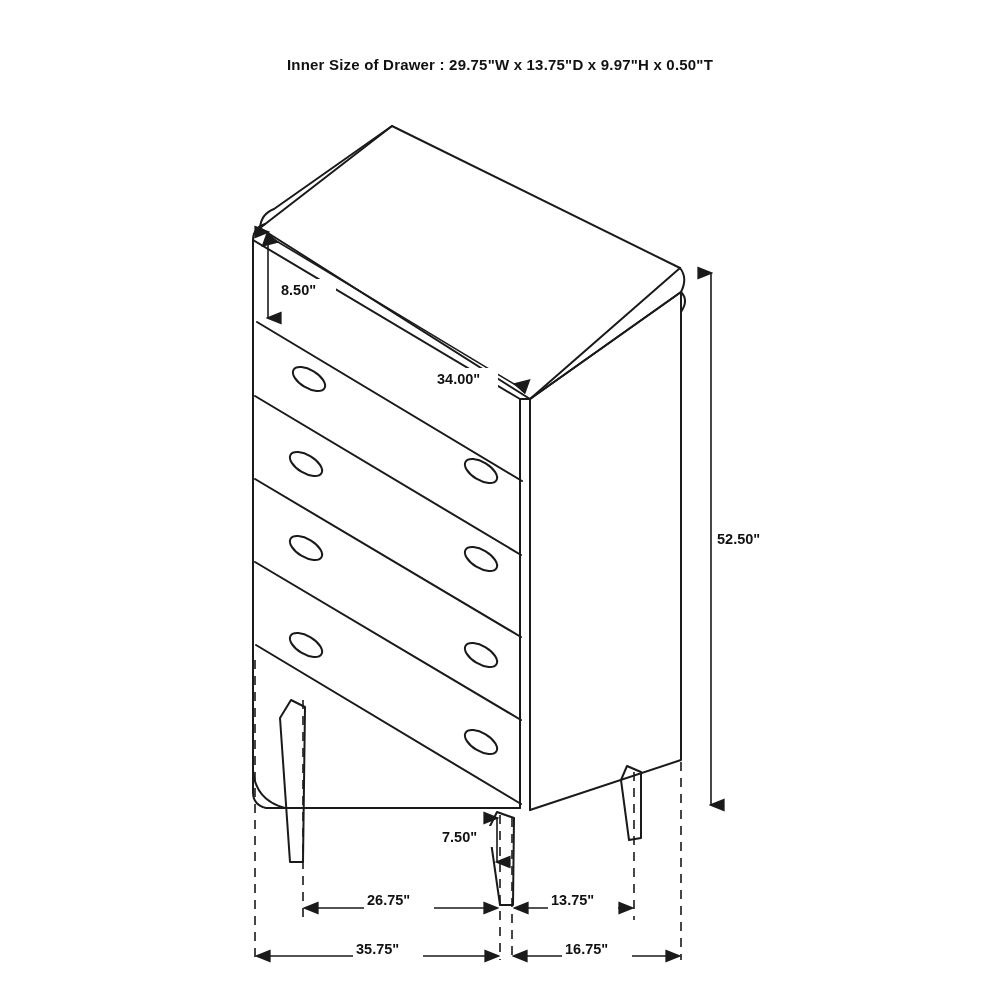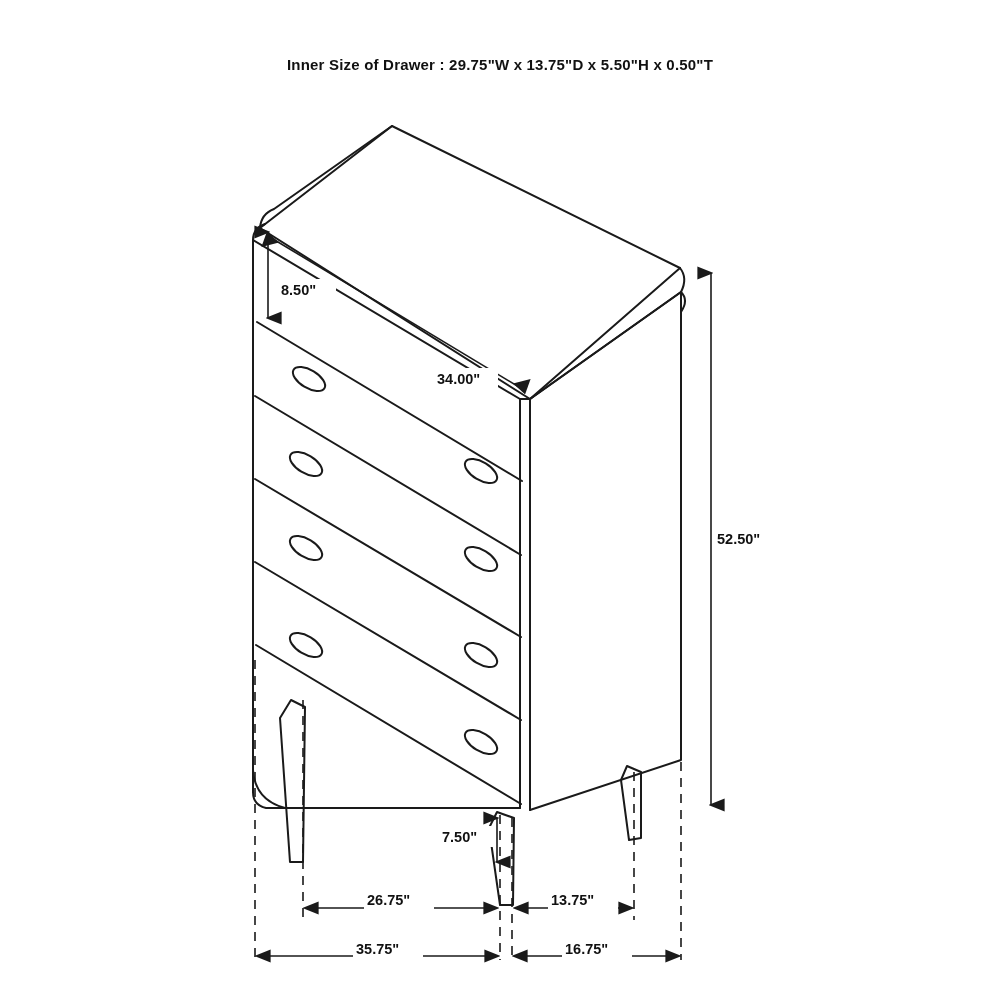--- a/index.html
+++ b/index.html
@@ -44,21 +44,21 @@
     font-size: 14.5px;
     font-weight: bold;
     fill: #111111;
   }
 </style>
 </head>
 <body>
 
 <div id="stage">
 
-  <div id="title">Inner Size of Drawer : 29.75"W x 13.75"D x 5.50"H x 0.50"T</div>
+  <div id="title">Inner Size of Drawer : 29.75"W x 13.75"D x 9.97"H x 0.50"T</div>
 
   <svg id="drawing" viewBox="0 0 1000 1000">
 
     <g fill="none" stroke="#1a1a1a" stroke-width="2" stroke-linejoin="round" stroke-linecap="round">
 
       <g>
 
         <path d="M260 228 L392 126 L680 268 L530 399 Z"></path>
         <path d="M260 228 Q261 214 274 209 L392 126"></path>
         <path d="M680 268 Q688 278 681 292 L530 399"></path>

